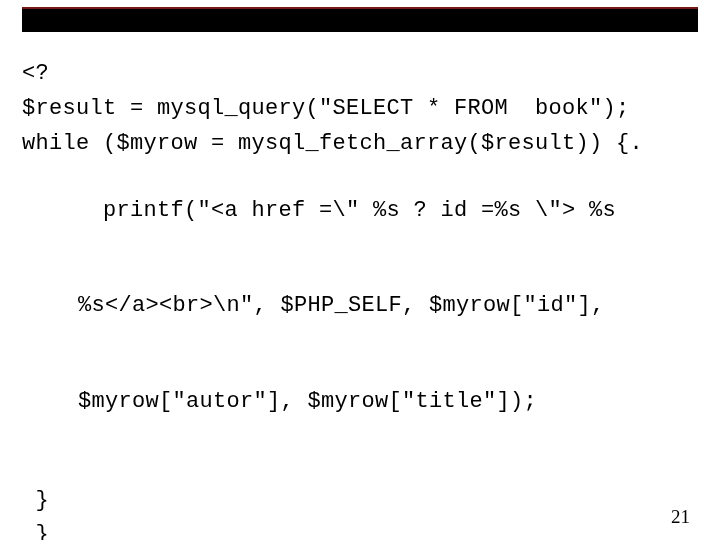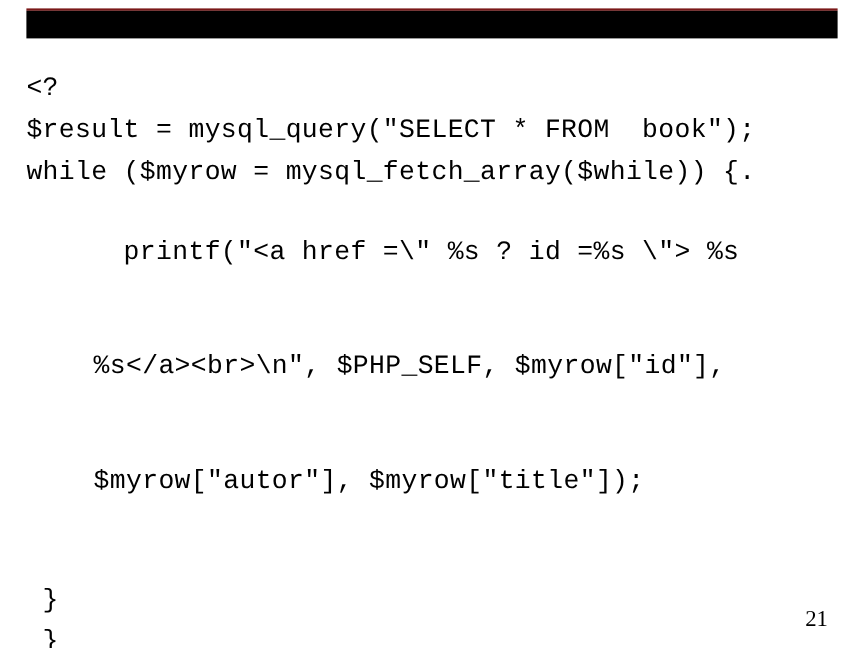--- a/index.html
+++ b/index.html
@@ -75,21 +75,21 @@
 </head>
 <body>
 
 <div class="slide">
   <div class="accent"></div>
   <div class="titlebar"></div>
 
   <div class="content">
     <p class="code">&lt;?</p>
     <p class="code">$result = mysql_query("SELECT * FROM  book");</p>
-    <p class="code">while ($myrow = mysql_fetch_array($while)) {.</p>
+    <p class="code">while ($myrow = mysql_fetch_array($result)) {.</p>
     <div class="code-wrap">
       <span>printf("&lt;a href =\" %s ? id =%s \"&gt; %s</span><br>
       <span class="code-cont">%s&lt;/a&gt;&lt;br&gt;\n", $PHP_SELF, $myrow["id"],</span>
       <span class="code-cont">$myrow["autor"], $myrow["title"]);</span>
     </div>
     <p class="code"> }</p>
     <p class="code"> }</p>
 
   </div>
 

